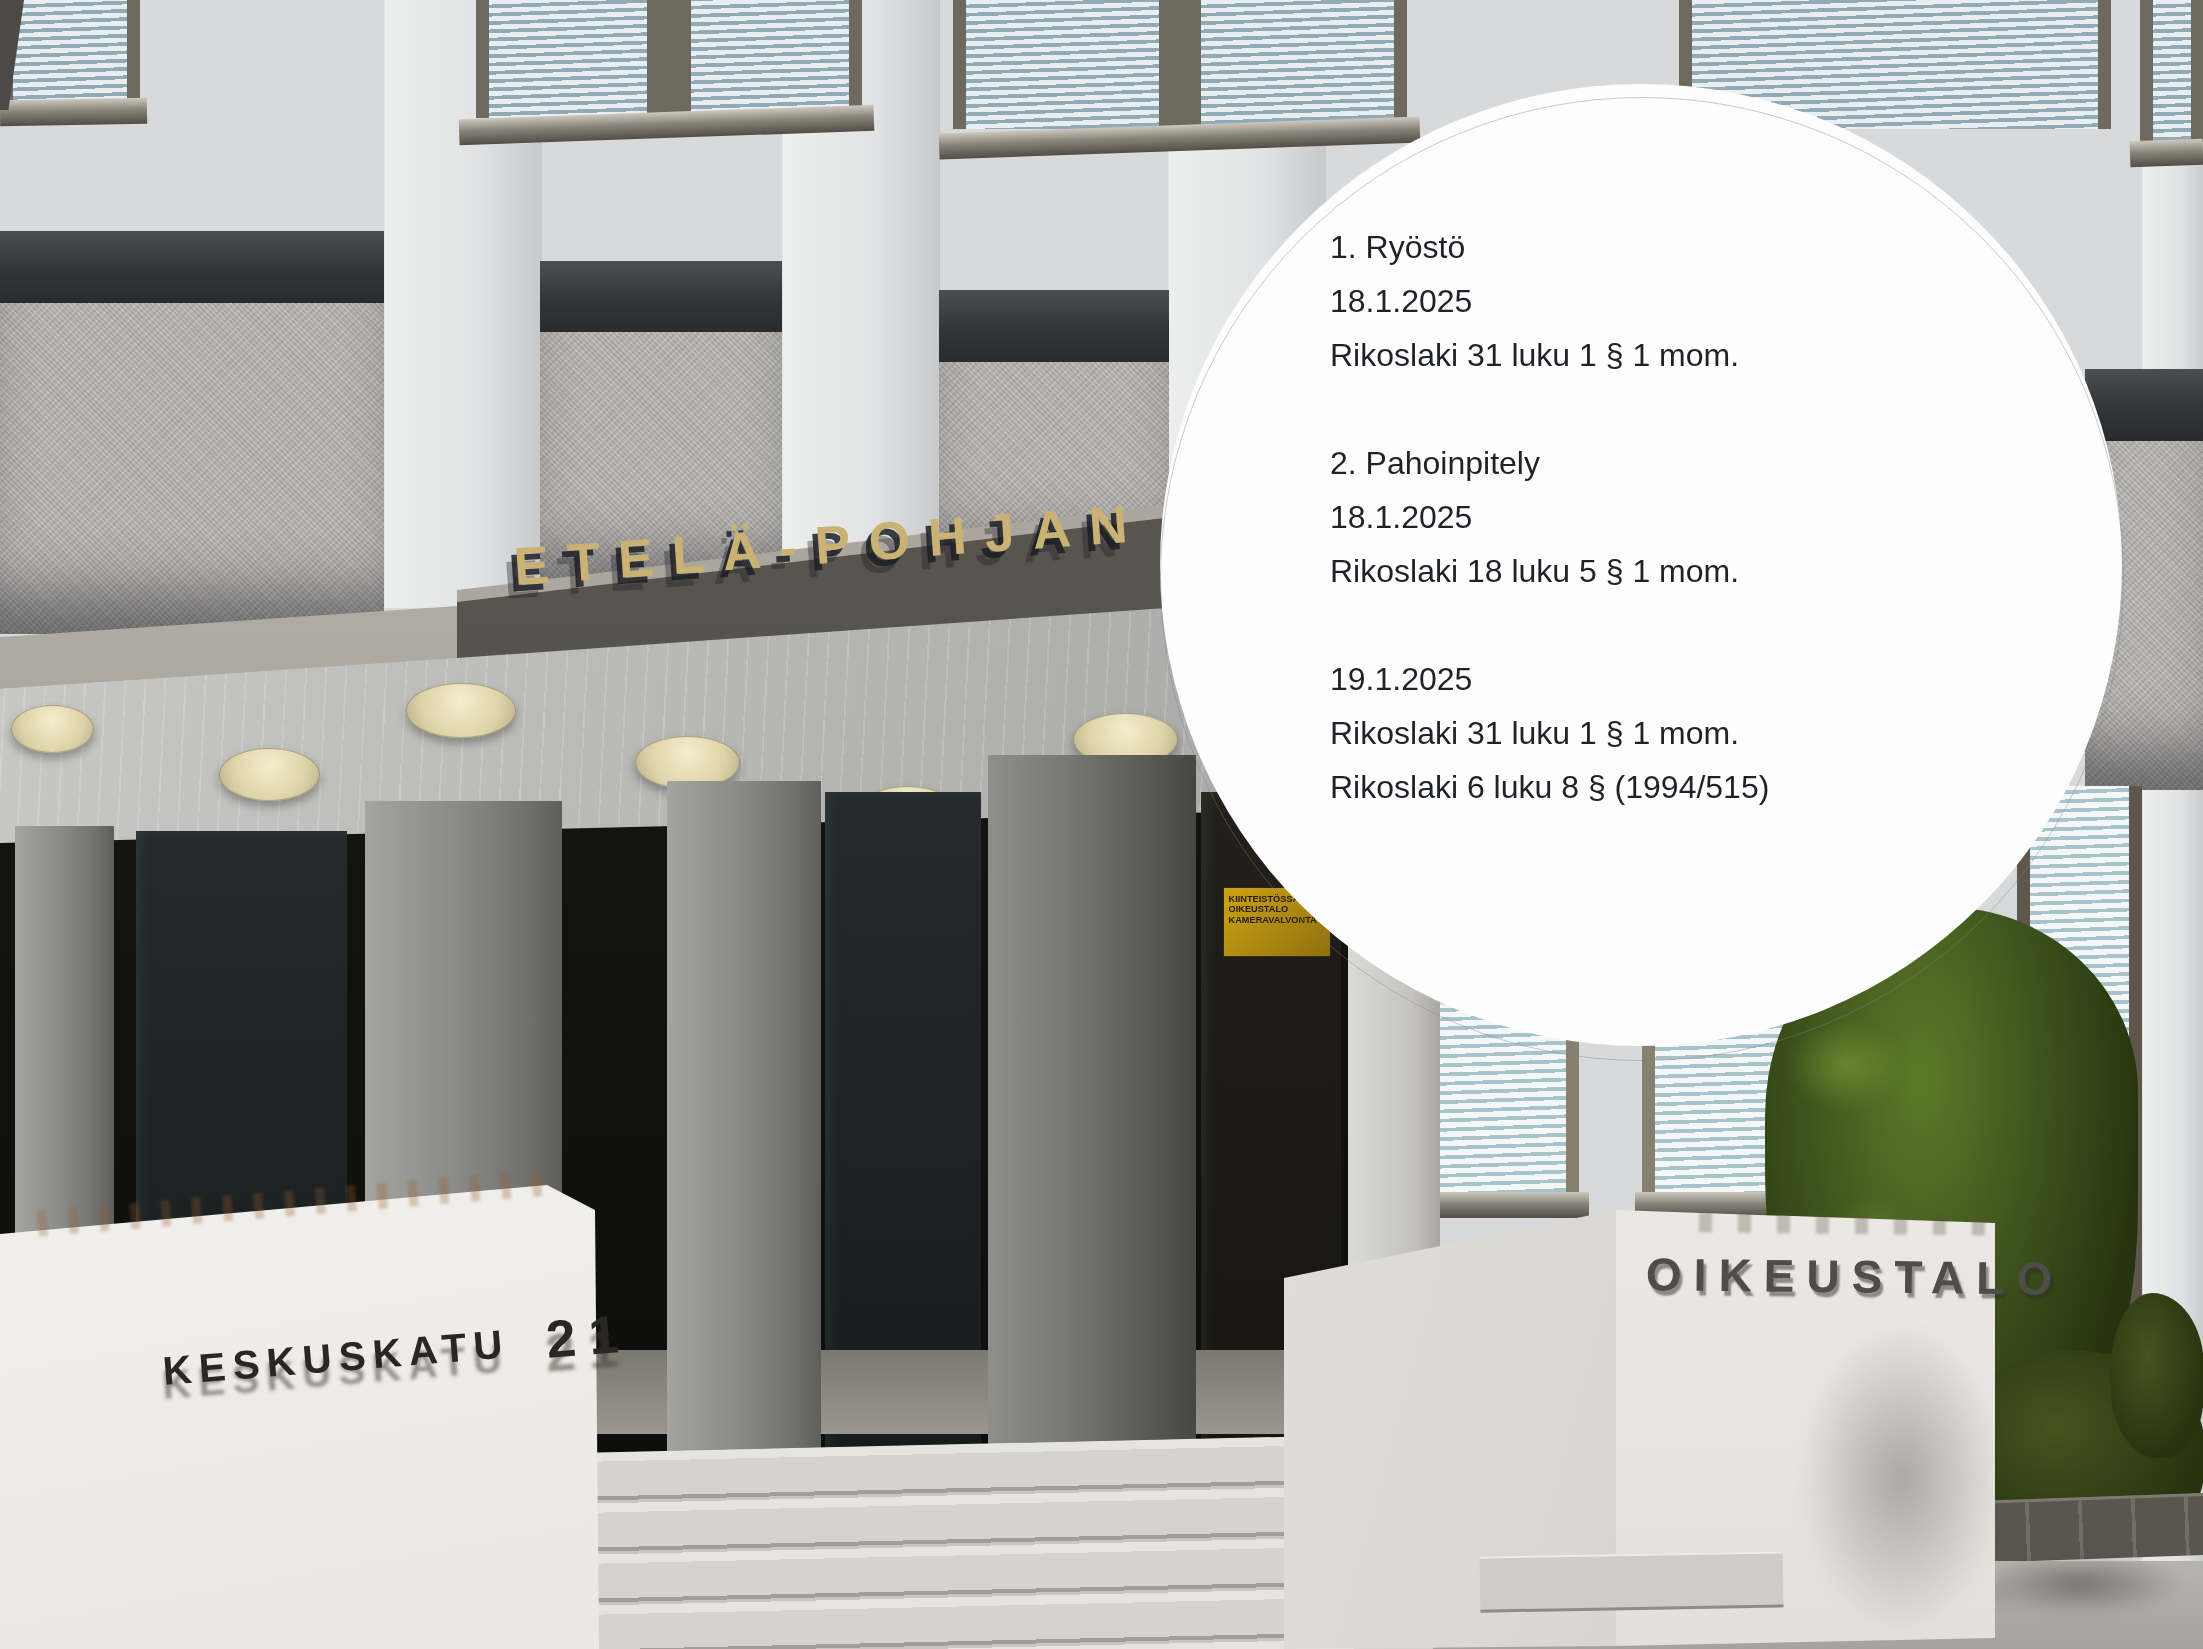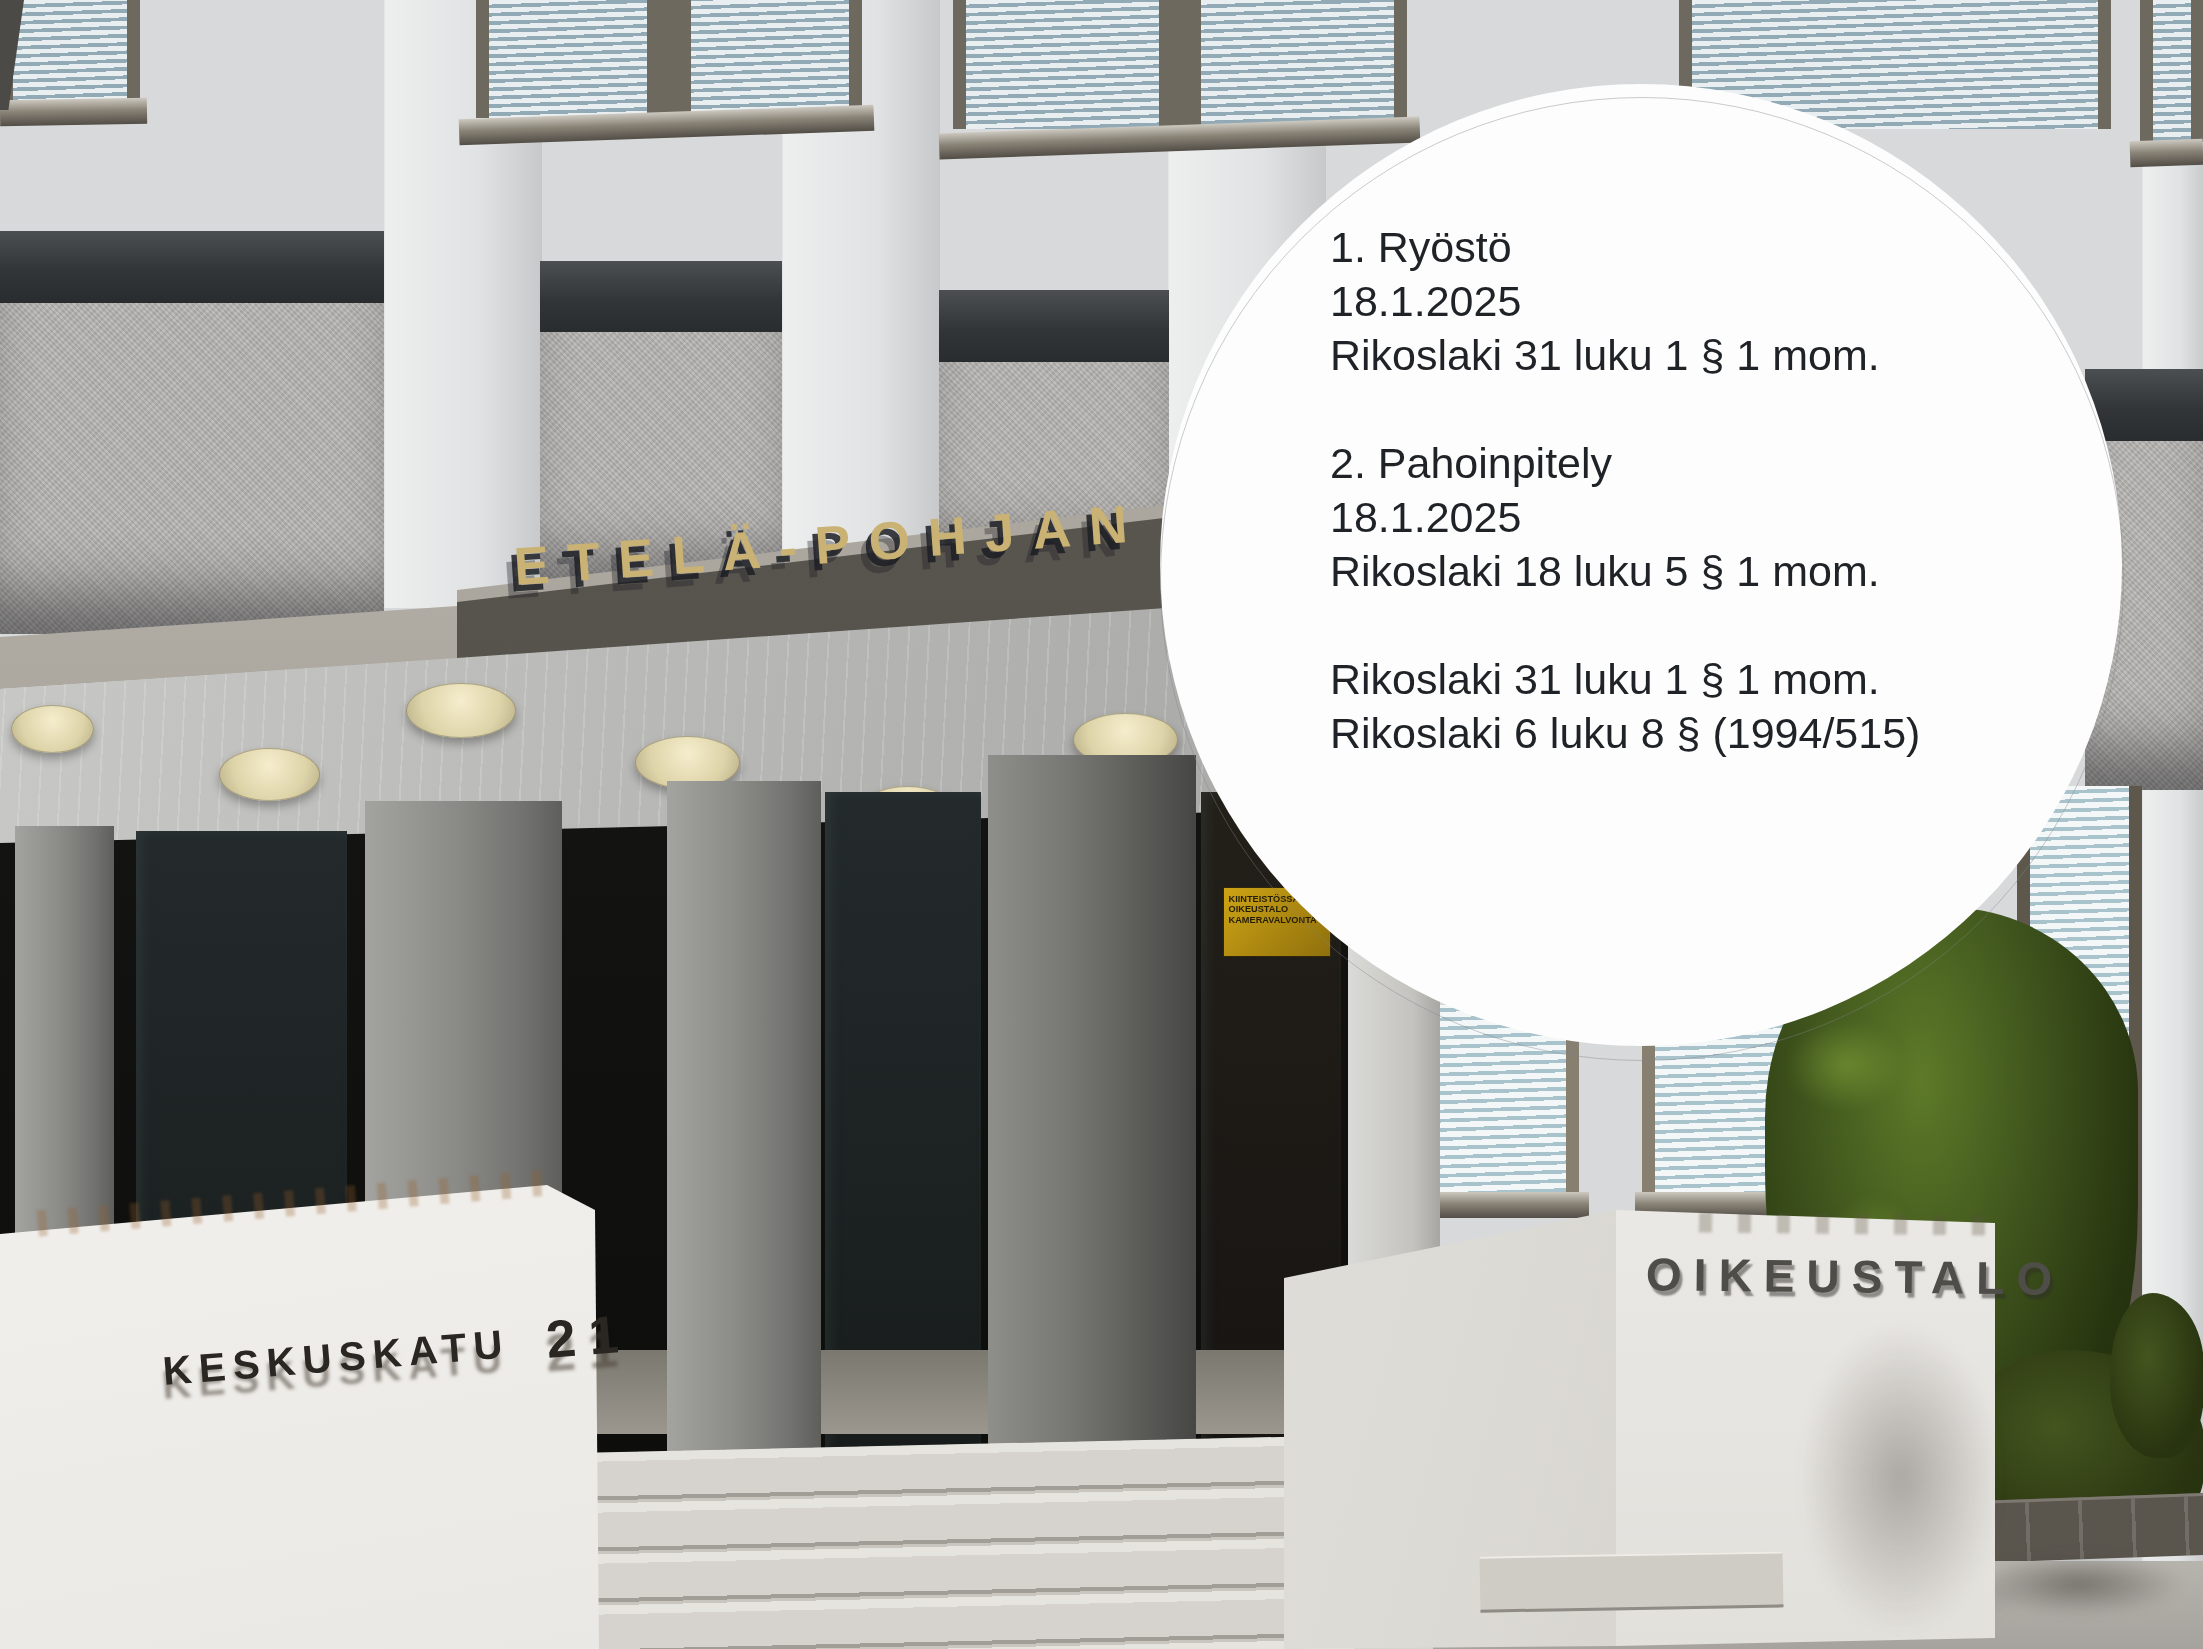--- a/index.html
+++ b/index.html
@@ -94,21 +94,21 @@
                font-size:40px;font-weight:bold;letter-spacing:7.3px;color:#2a2622;
                text-shadow:-1.8px 13.8px 3.7px rgba(75,66,55,.55);}
   .street-number{font-size:53px;letter-spacing:13px;margin-left:37px;vertical-align:-3.7px;}
 
   
   .inset-circle{position:absolute;left:1160px;top:84px;width:962px;height:962px;border-radius:50%;}
   .inset-ring{position:absolute;left:1160px;top:97px;width:962px;height:962px;border-radius:50%;
               border:1.8px solid rgba(128,132,136,.42);}
   .charges{position:absolute;left:1330px;top:220px;color:#1f2226;}
   .charge{margin-bottom:54px;}
-  .charge-line{height:54px;line-height:54px;font-size:43px;white-space:nowrap;}
+  .charge-line{height:54px;line-height:54px;font-size:32px;white-space:nowrap;}
 </style>
 </head>
 <body>
 
 <div class="stage">
 
   <div class="pilaster" style="left:384px;width:156px;height:608px;"></div>
   <div class="pilaster" style="left:782px;width:156px;height:635px;"></div>
   <div class="pilaster" style="left:1168px;width:156px;height:643px;"></div>
   <div class="pilaster" style="left:2142px;width:62px;height:1649px;"></div>
@@ -223,19 +223,20 @@
       <div class="charge-line">1. Ryöstö</div>
       <div class="charge-line">18.1.2025</div>
       <div class="charge-line">Rikoslaki 31 luku 1 § 1 mom.</div>
     </div>
     <div class="charge">
       <div class="charge-line">2. Pahoinpitely</div>
       <div class="charge-line">18.1.2025</div>
       <div class="charge-line">Rikoslaki 18 luku 5 § 1 mom.</div>
     </div>
     <div class="charge">
+      <div class="charge-line">19.1.2025</div>
       <div class="charge-line">Rikoslaki 31 luku 1 § 1 mom.</div>
       <div class="charge-line">Rikoslaki 6 luku 8 § (1994/515)</div>
     </div>
   </div>
 
 </div>
 
 
 </body></html>

